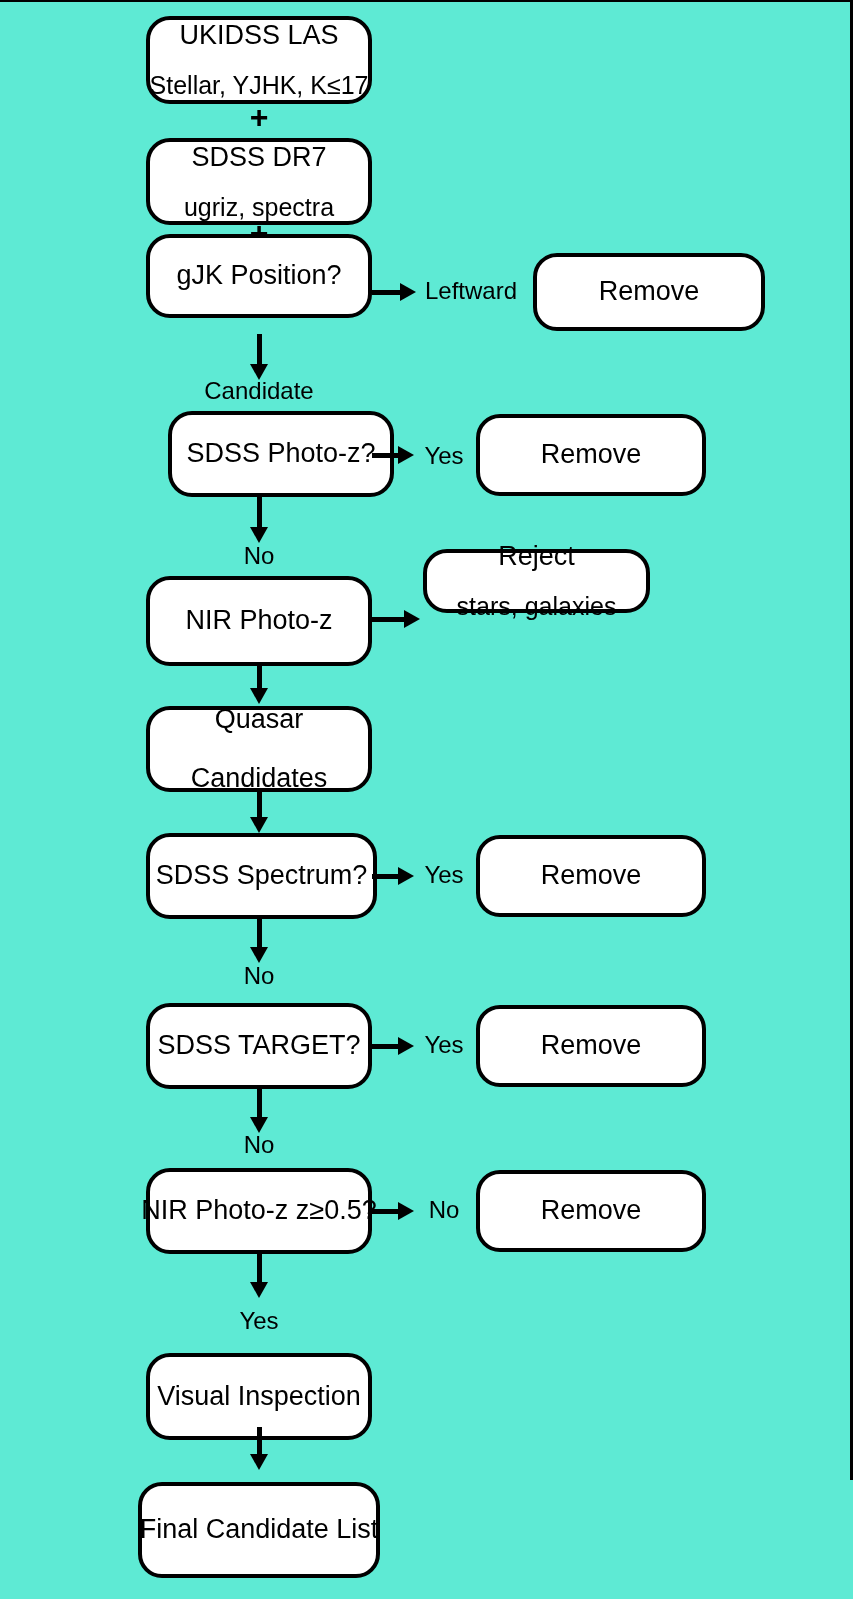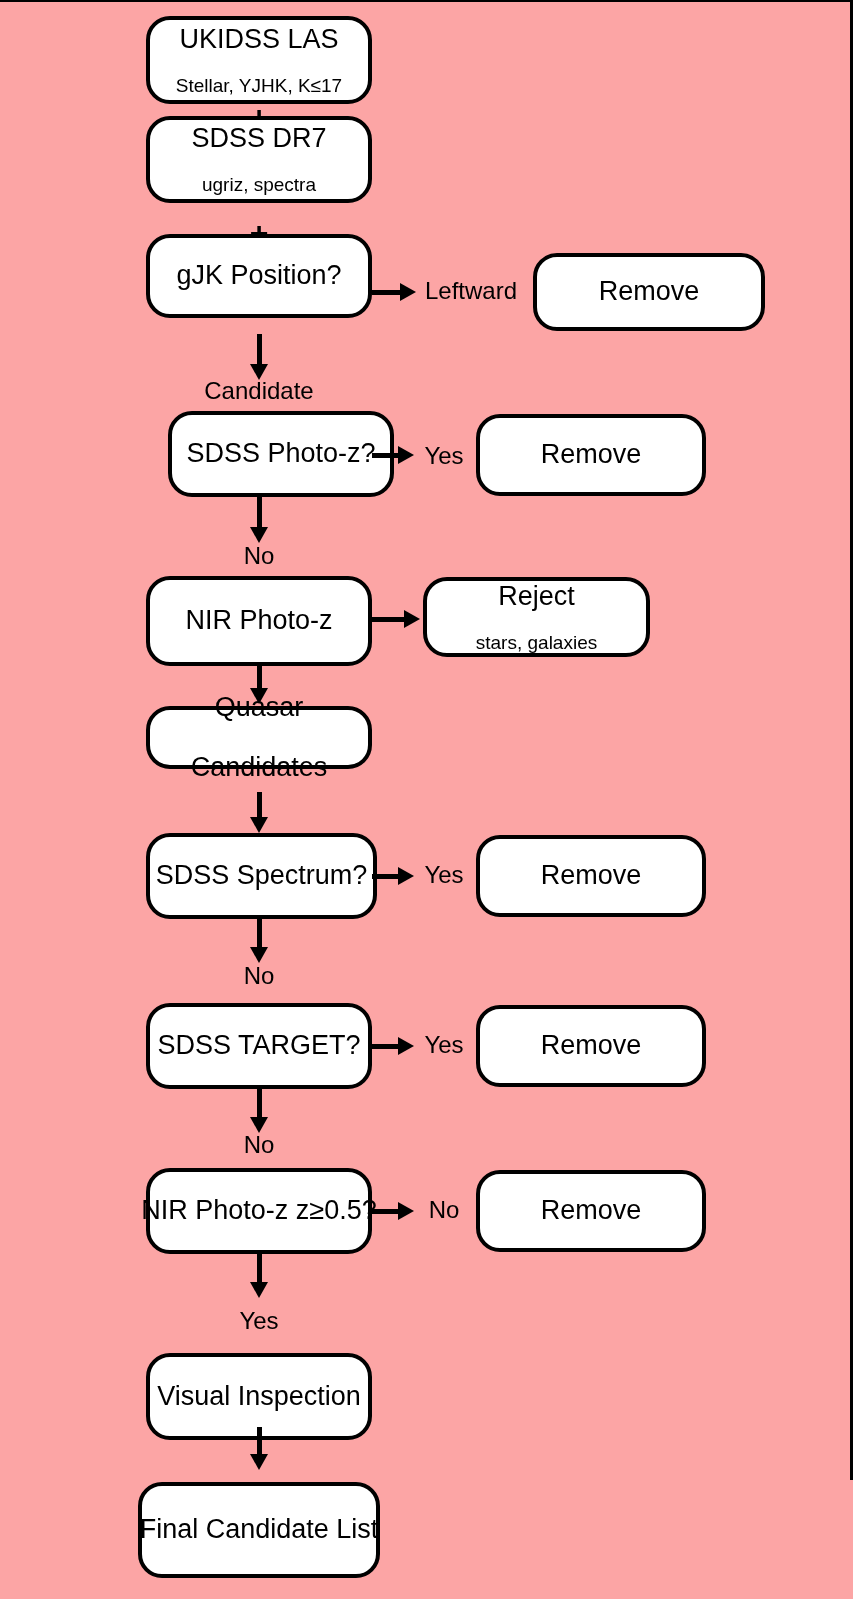--- a/index.html
+++ b/index.html
@@ -1,19 +1,19 @@
 <!DOCTYPE html>
 <html><head>
 <meta charset="utf-8">
 <style>
   html,body{margin:0;padding:0;background:#ffffff;}
   #figure{
     position:relative;
     width:853px;height:1599px;
-    background:#fca5a5;
+    background:#5eead4;
     font-family:"Liberation Sans", sans-serif;
     color:#000;
     overflow:hidden;
   }
   .frame-top{position:absolute;left:0;top:0;width:853px;height:2px;background:#000;}
   .frame-right{position:absolute;left:850px;top:0;width:3px;height:1480px;background:#000;}
 
   .fc-box{
     position:absolute;
     box-sizing:border-box;
@@ -21,21 +21,21 @@
     border-radius:24px;
     background:#fff;
     display:flex;
     flex-direction:column;
     align-items:center;
     justify-content:center;
     text-align:center;
     line-height:1.15;
   }
   .fc-title{font-size:27px;letter-spacing:0px;white-space:nowrap;}
-  .fc-sub{font-size:19px;margin-top:20px;white-space:nowrap;}
+  .fc-sub{font-size:25px;margin-top:20px;white-space:nowrap;}
   .plus{
     position:absolute;width:140px;text-align:center;
     font-size:32px;font-weight:bold;line-height:1;
   }
   .blabel{
     position:absolute;text-align:center;
     font-size:24px;line-height:1.1;white-space:nowrap;
   }
   
   .arrow-down{position:absolute;width:18px;}
@@ -67,40 +67,40 @@
   <div class="frame-top"></div>
   <div class="frame-right"></div>
 
   <div class="fc-box" style="left:146px;top:16px;width:226px;height:88px;">
     <div class="fc-title">UKIDSS LAS</div>
     <div class="fc-sub">Stellar, YJHK, K≤17</div>
   </div>
 
   <div class="plus" style="left:189px;top:101px;">+</div>
 
-  <div class="fc-box" style="left:146px;top:116px;width:226px;height:87px;">
+  <div class="fc-box" style="left:146px;top:138px;width:226px;height:87px;">
     <div class="fc-title">SDSS DR7</div>
     <div class="fc-sub">ugriz, spectra</div>
   </div>
 
   <div class="plus" style="left:189px;top:217px;">+</div>
 
   <div class="fc-box" style="left:146px;top:234px;width:226px;height:84px;">
     <div class="fc-title">gJK Position?</div>
   </div>
 
   <div class="fc-box" style="left:146px;top:411px;width:226px;height:86px;margin-left:22px;">
     <div class="fc-title">SDSS Photo-z?</div>
   </div>
 
   <div class="fc-box" style="left:146px;top:576px;width:226px;height:90px;">
     <div class="fc-title">NIR Photo-z</div>
   </div>
 
-  <div class="fc-box" style="left:146px;top:706px;width:226px;height:63px;gap:28px;">
+  <div class="fc-box" style="left:146px;top:706px;width:226px;height:86px;gap:28px;">
     <div class="fc-title">Quasar</div>
     <div class="fc-title">Candidates</div>
   </div>
 
   <div class="fc-box" style="left:146px;top:833px;width:231px;height:86px;">
     <div class="fc-title">SDSS Spectrum?</div>
   </div>
 
   <div class="fc-box" style="left:146px;top:1003px;width:226px;height:86px;">
     <div class="fc-title">SDSS TARGET?</div>
@@ -119,21 +119,21 @@
   </div>
 
   <div class="fc-box" style="left:533px;top:253px;width:232px;height:78px;">
     <div class="fc-title">Remove</div>
   </div>
 
   <div class="fc-box" style="left:476px;top:414px;width:230px;height:82px;">
     <div class="fc-title">Remove</div>
   </div>
 
-  <div class="fc-box" style="left:423px;top:577px;width:227px;height:80px;">
+  <div class="fc-box" style="left:423px;top:549px;width:227px;height:64px;">
     <div class="fc-title">Reject</div>
     <div class="fc-sub">stars, galaxies</div>
   </div>
 
   <div class="fc-box" style="left:476px;top:835px;width:230px;height:82px;">
     <div class="fc-title">Remove</div>
   </div>
 
   <div class="fc-box" style="left:476px;top:1005px;width:230px;height:82px;">
     <div class="fc-title">Remove</div>

